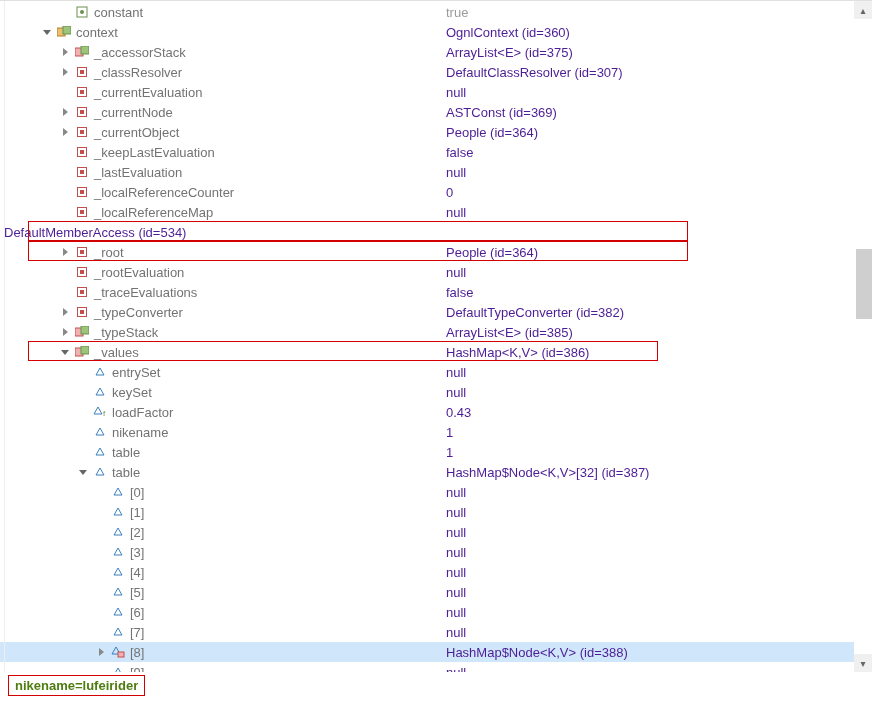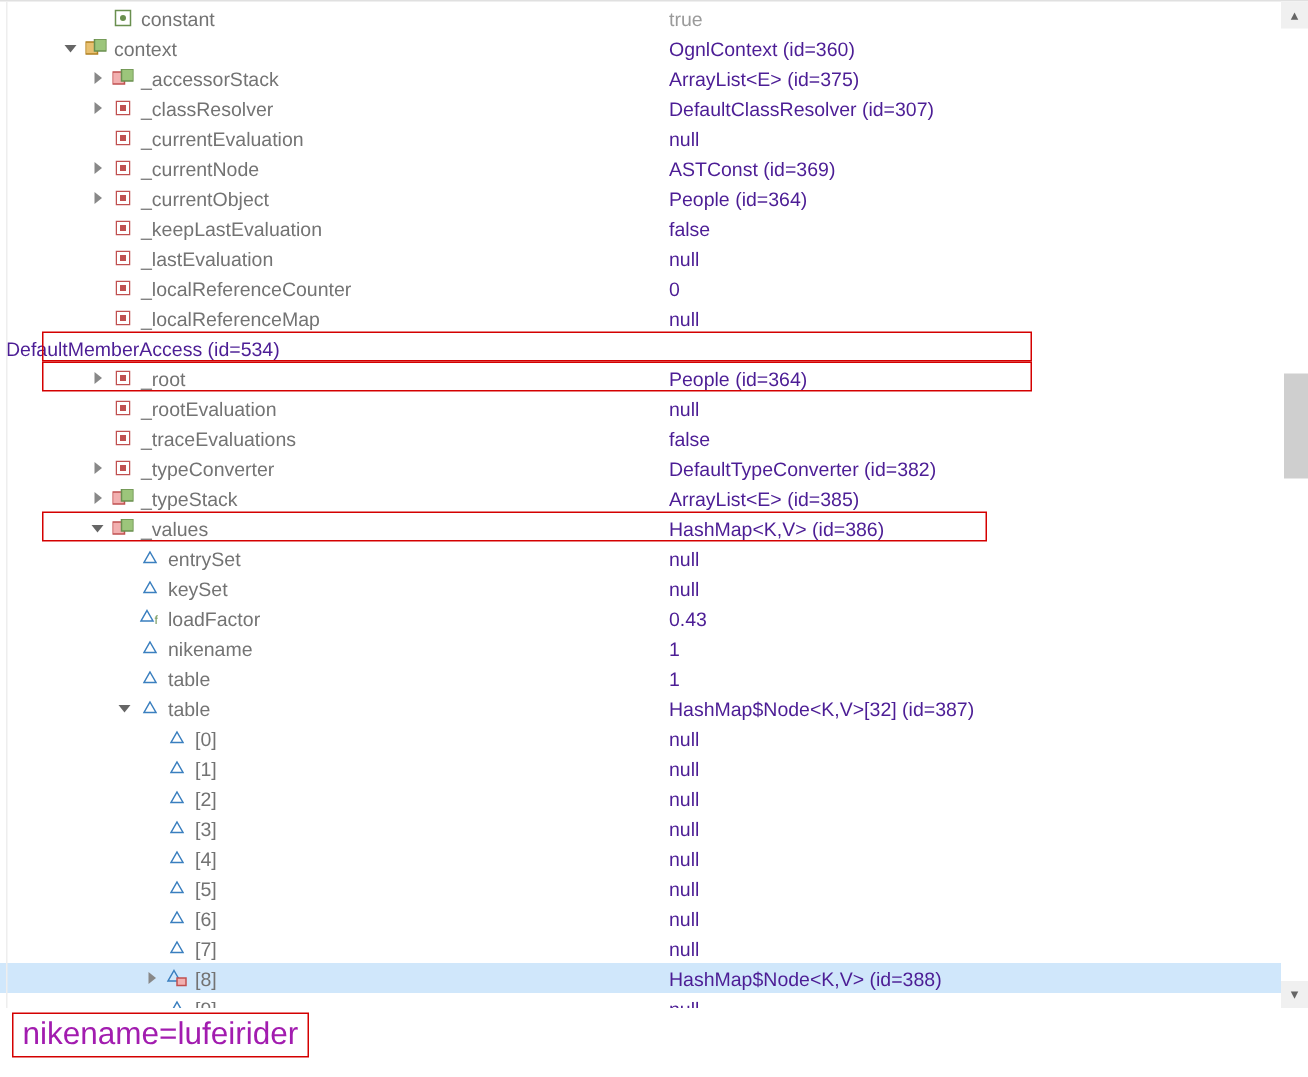--- a/index.html
+++ b/index.html
@@ -9,21 +9,21 @@
   .row { display:flex; align-items:center; height:20px; white-space:nowrap; }
   .row.selected { background:#d0e7fb; }
   .row .cell-name { display:flex; align-items:center; flex: 0 0 442px; overflow:hidden; }
   .row .cell-value { flex:1 1 auto; padding-left:4px; color:#4c1d95; }
   .indent { display:inline-block; height:20px; flex:0 0 auto; }
   .exp { width:14px; height:14px; display:inline-flex; align-items:center; justify-content:center; color:#555; font-size:10px; flex:0 0 auto; margin-right:2px; }
   .icon { display:inline-flex; align-items:center; justify-content:center; width:16px; height:16px; margin-right:4px; flex:0 0 auto; }
   .icon svg { display:block; }
   .label { color:#737373; }
   .hl { position:absolute; border:1px solid #d40000; pointer-events:none; }
-  .bottom-lbl { position:absolute; left:8px; top:674px; border:1px solid #d40000; padding:2px 6px; font-size:21px; color:#a21caf; }
+  .bottom-lbl { position:absolute; left:8px; top:674px; border:1px solid #d40000; padding:2px 6px; font-size:13px; color:#4d7c0f;font-weight:bold; }
   .scrollbar { position:absolute; right:0; top:0; bottom:46px; width:18px; background:linear-gradient(#fff,#fff); }
   .scrollbar .btn { width:18px; height:18px; display:flex; align-items:center; justify-content:center; color:#666; font-size:10px; background:#f0f0f0; }
   .scrollbar .track { position:absolute; top:18px; bottom:18px; left:0; right:0; }
   .scrollbar .thumb { position:absolute; left:2px; right:0; top:230px; height:70px; background:#cfcfcf; border-radius:0; }
   .scrollbar .down { position:absolute; bottom:0; }
   .leftedge { position:absolute; left:0; top:0; bottom:46px; width:5px; border-right:1px solid #eee; }
 </style>
 </head>
 <body>
 

